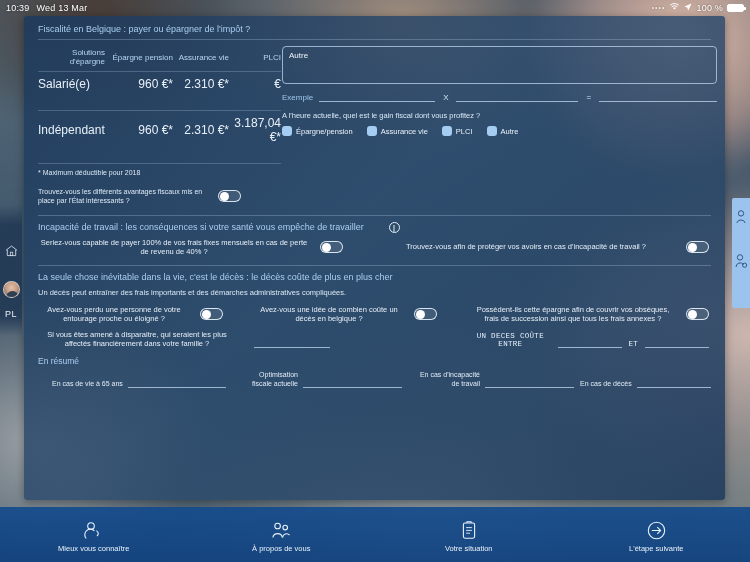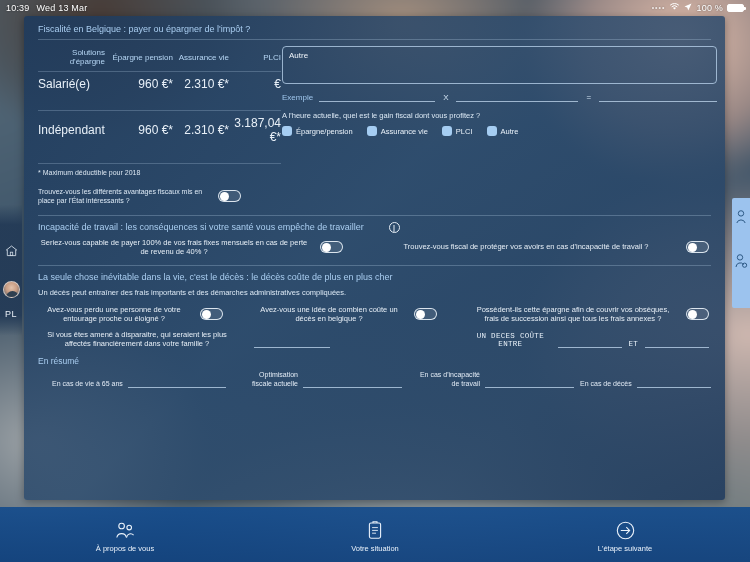--- a/index.html
+++ b/index.html
@@ -370,21 +370,21 @@
     </div>
 
     <div class="row2">
       <div class="cellq" style="width:320px;">
         <div class="qtext" style="width:272px;">Seriez-vous capable de payer 100% de vos frais fixes mensuels en cas de perte de revenu de 40% ?</div>
         <div class="toggle">
             <i></i>
           </div>
       </div>
       <div class="cellq" style="flex:1;">
-        <div class="qtext" style="flex:1;">Trouvez-vous fiscal de protéger vos avoirs en cas d'incapacité de travail ?</div>
+        <div class="qtext" style="flex:1;">Trouvez-vous afin de protéger vos avoirs en cas d'incapacité de travail ?</div>
         <div class="toggle">
             <i></i>
           </div>
       </div>
     </div>
 
     <div class="divider" style="margin-top:9px;"></div>
     <div class="section-title" style="padding-top:6px;">La seule chose inévitable dans la vie, c'est le décès : le décès coûte de plus en plus cher</div>
     <div class="q-label" style="padding:6px 0 0 14px;">Un décès peut entraîner des frais importants et des démarches administratives compliquées.</div>
 
@@ -444,20 +444,30 @@
       <div class="res-item" style="flex:1;">
         <span class="res-label">En cas de décès</span>
         <div class="uline" style="flex:1;"></div>
       </div>
     </div>
 
   </div>
 
   <div class="tabbar">
 
+    <div class="tab">
+      <span>
+        <svg width="19" height="19" viewBox="0 0 19 19">
+            <circle cx="7" cy="5" r="3.3" stroke="#eaf2fb" stroke-width="1.1" fill="none"></circle>
+            <path d="M2.2 17.5 A5.2 5.2 0 0 1 10.5 10" stroke="#eaf2fb" stroke-width="1.1" fill="none"></path>
+            <path d="M12.4 9.6 q3.4 2.4 0.6 5.6" stroke="#eaf2fb" stroke-width="1.1" fill="none"></path>
+          </svg>
+      </span>
+      <span>Mieux vous connaître</span>
+    </div>
 
     <div class="tab">
       <span>
         <svg width="21" height="19" viewBox="0 0 21 19">
             <circle cx="6.6" cy="5" r="2.8" stroke="#eaf2fb" stroke-width="1.1" fill="none"></circle>
             <path d="M1.8 16.5 A4.9 4.9 0 0 1 11.4 16.5" stroke="#eaf2fb" stroke-width="1.1" fill="none"></path>
             <circle cx="14.2" cy="6.6" r="2.3" stroke="#eaf2fb" stroke-width="1.1" fill="none"></circle>
             <path d="M11.6 16.5 A4 4 0 0 1 18.6 14.2" stroke="#eaf2fb" stroke-width="1.1" fill="none"></path>
           </svg>
       </span>

